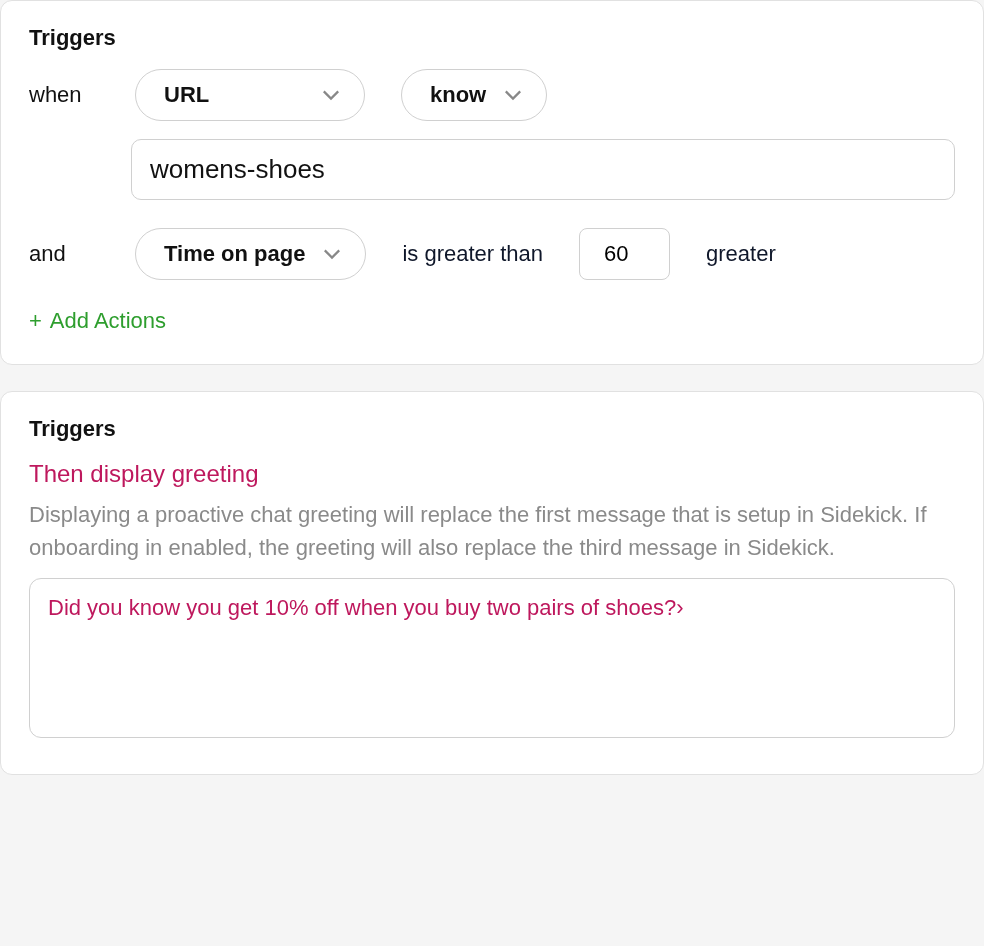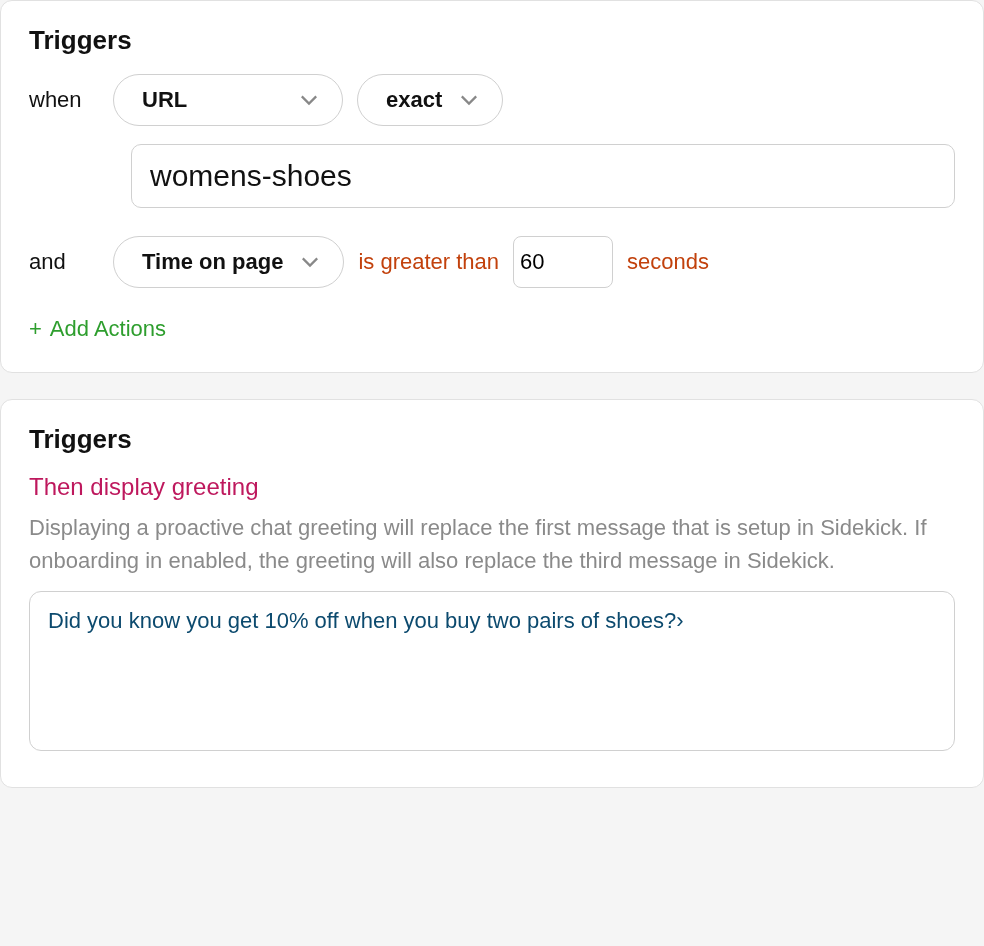--- a/index.html
+++ b/index.html
@@ -17,27 +17,27 @@
     border: 1px solid #e1e1e1;
     border-radius: 12px;
     padding: 24px 28px 30px 28px;
   }
   .panel + .panel-gap {
     height: 26px;
     background: #f5f5f5;
   }
   .section-title {
     font-weight: 700;
-    font-size: 26px;
+    font-size: 22px;
     margin: 0 0 18px 0;
   }
   .trigger-row {
     display: flex;
     align-items: center;
-    gap: 14px;
+    gap: 36px;
     margin-bottom: 18px;
     flex-wrap: wrap;
   }
   .label {
     font-size: 22px;
     color: #111;
     min-width: 70px;
   }
   .pill-select {
     display: inline-flex;
@@ -63,40 +63,40 @@
     height: 12px;
     stroke: #888;
     stroke-width: 2.5;
     fill: none;
   }
   .text-input {
     flex: 1 1 auto;
     border: 1px solid #d0d0d0;
     border-radius: 10px;
     padding: 14px 18px;
-    font-size: 30px;
+    font-size: 26px;
     font-family: inherit;
     color: #111;
     background: #fff;
     outline: none;
     width: 100%;
   }
   .url-row {
     margin-left: 102px; 
     margin-bottom: 28px;
   }
   .inline-text {
     font-size: 22px;
-    color: #c2410c;
+    color: #0f172a;
   }
   .num-input {
-    width: 100px;
+    width: 91px;
     border: 1px solid #d0d0d0;
     border-radius: 8px;
-    padding: 12px 6px;
+    padding: 12px 24px;
     font-size: 22px;
     font-family: inherit;
     text-align: left;
     background: #fff;
     outline: none;
   }
   .add-trigger {
     display: inline-flex;
     align-items: center;
     gap: 8px;
@@ -123,21 +123,21 @@
     margin: 0 0 14px 0;
   }
   .greeting-textarea {
     width: 100%;
     min-height: 160px;
     border: 1px solid #d0d0d0;
     border-radius: 12px;
     padding: 16px 18px;
     font-size: 22px;
     font-family: inherit;
-    color: #0c4a6e;
+    color: #be185d;
     resize: none;
     outline: none;
     background: #fff;
   }
 </style>
 </head>
 <body>
 
 <div class="panel">
   <h2 class="section-title">Triggers</h2>
@@ -149,21 +149,21 @@
     <div class="pill-select" style="min-width:230px; justify-content:space-between;text-align:right;">
       <span>URL</span>
       <span class="chev">
         <svg viewBox="0 0 20 12">
             <polyline points="2,2 10,10 18,2"></polyline>
           </svg>
       </span>
     </div>
 
     <div class="pill-select">
-      <span>exact</span>
+      <span>know</span>
       <span class="chev">
         <svg viewBox="0 0 20 12">
             <polyline points="2,2 10,10 18,2"></polyline>
           </svg>
       </span>
     </div>
   </div>
 
   
   <div class="url-row">
@@ -180,21 +180,21 @@
         <svg viewBox="0 0 20 12">
             <polyline points="2,2 10,10 18,2"></polyline>
           </svg>
       </span>
     </div>
 
     <span class="inline-text">is greater than</span>
 
     <input type="text" class="num-input" value="60" style="">
 
-    <span class="inline-text">seconds</span>
+    <span class="inline-text">greater</span>
   </div>
 
   
   <div class="add-trigger">
     <span class="plus">+</span>
     <span>Add Actions</span>
   </div>
 </div>
 
 <div class="panel-gap"></div>

